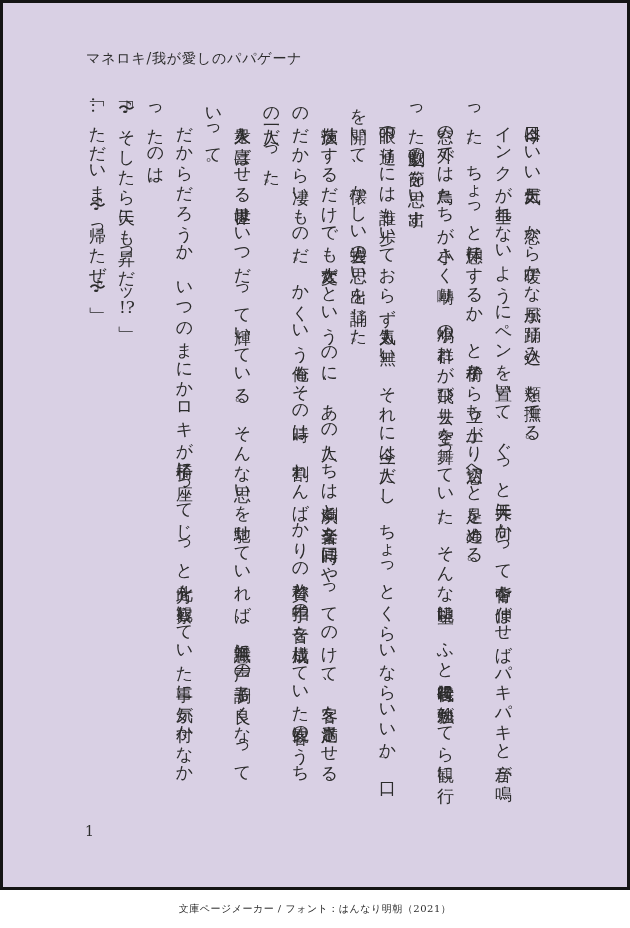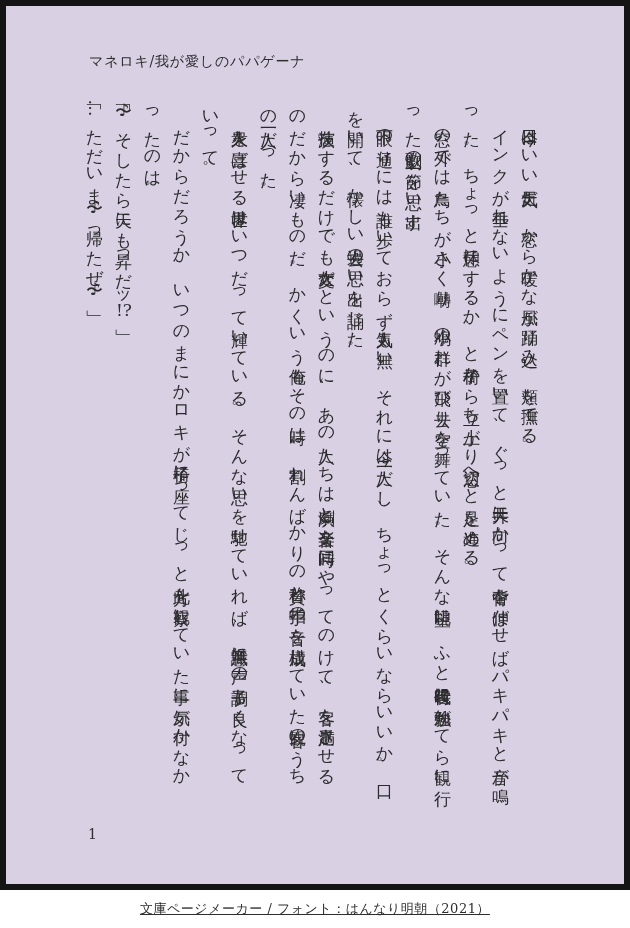--- a/index.html
+++ b/index.html
@@ -6,21 +6,21 @@
   html, body {
     width: 630px; height: 928px;
     background: #ffffff;
     font-family: "DejaVu Serif", "Liberation Serif", serif;
     overflow: hidden;
   }
   .page {
     position: absolute; left: 0; top: 0;
     width: 630px; height: 890px;
     background: #d9d0e4;
-    border: 6px solid #3b82f6;
+    border: 3px solid #3b82f6;
     padding-left: 28px;
   }
   .doc-title {
     position: absolute; left: 83px; top: 47px;
     font-size: 14px; color: #2d2d2d;
     letter-spacing: 0.8px;
     white-space: nowrap;
   }
   .body-text {
     position: absolute; top: 93px; right: 80px;
@@ -37,23 +37,22 @@
   .tcy { text-combine-upright: all; -webkit-text-combine: horizontal; }
   .page-number {
     position: absolute; left: 82px; top: 820px;
     font-size: 14px; color: #2d2d2d;
   }
   .footer {
     position: absolute; left: 0; top: 890px;
     width: 630px; height: 38px;
     background: #ffffff;
     display: flex; align-items: center; justify-content: center;
-    font-size: 13px; color: #2e2e2e;
+    font-size: 10px; color: #2e2e2e;
     letter-spacing: 0.5px;
-    text-decoration: underline;
   }
 </style>
 </head>
 <body>
 
 <div class="page" style="background: rgb(217, 208, 228); border-color: rgb(20, 20, 20);">
   <div class="doc-title">マネロキ/我が愛しのパパゲーナ</div>
 
   <div class="body-text" style="color: rgb(43, 43, 43);">
       <p class="para indent">今日はいい天気だ。窓から暖かな風が踊り込み、頬を撫でる。</p>

